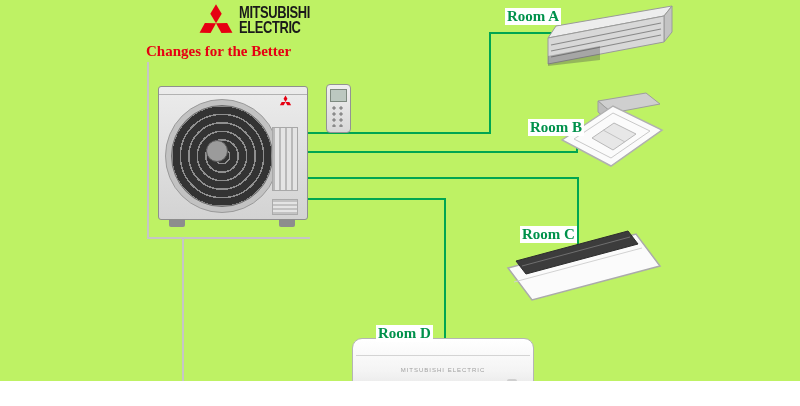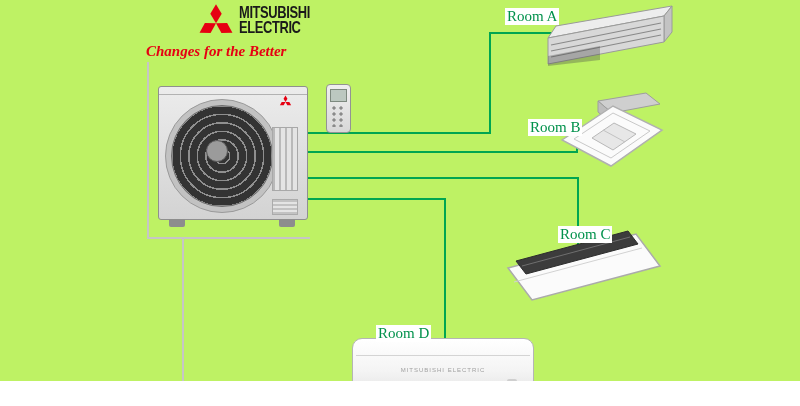--- a/index.html
+++ b/index.html
@@ -12,21 +12,21 @@
   .brand-logo { position:absolute; left:197px; top:4px; width:38px; height:30px; }
   .brand-logo polygon { fill:#e60012; }
   .brand-text {
     position:absolute; left:239px; top:5px; font-weight:bold; color:#1a1a1a;
     font-size:17px; line-height:15px; letter-spacing:-0.5px;
     transform:scaleX(0.76); transform-origin:left top;
   }
   .brand-text span { display:block; }
   .tagline {
     position:absolute; left:146px; top:43px; color:#e60012;
-    font-family:"Liberation Serif", serif; font-style:italic; font-weight:bold;
+    font-family:"Liberation Serif", serif; font-weight:bold;
     font-size:15px; white-space:nowrap;
   }
 
   
   .overlay { position:absolute; left:0; top:0; width:800px; height:406px; }
   .green-line { fill:none; stroke:#00a651; stroke-width:2; }
   .gray-pipe  { fill:none; stroke:#c6c6c6; stroke-width:2; }
 
   
   .outdoor {
@@ -71,21 +71,21 @@
   .remote-screen { margin:4px auto 0; width:15px; height:11px; background:#bcc8c0; border:1px solid #7d897f; }
   .remote-btns {
     margin:3px auto 0; width:15px; height:22px;
     background:radial-gradient(circle 1.6px at 3px 3px,#8a8a8a 1.5px,transparent 1.7px);
     background-size:7px 6px;
   }
 
   
   .room-label {
     position:absolute; color:#00914b; font-family:"Liberation Serif", serif;
-    font-size:15px; white-space:nowrap; background:#fff; padding:0 2px;
+    font-size:15px; white-space:nowrap; background:#fff; padding:0 2px;font-weight:bold;
   }
 
   
   .wall-unit {
     position:absolute; left:352px; top:338px; width:180px; height:58px;
     background:linear-gradient(180deg,#ffffff 0%,#f4f4f4 55%,#e2e2e2 100%);
     border:1px solid #b5b5b5; border-radius:10px 10px 14px 14px;
   }
   .wall-unit .seam { position:absolute; top:16px; left:3px; right:3px; height:1px; background:#d4d4d4; }
   .wall-unit .flap { position:absolute; bottom:9px; left:5px; right:5px; height:1px; background:#bdbdbd; }
@@ -172,16 +172,16 @@
 
   <div class="wall-unit">
     <div class="seam"></div>
     <div class="small-text">MITSUBISHI ELECTRIC</div>
     <div class="flap"></div>
     <div class="indicator"></div>
   </div>
 
   <div class="room-label" style="left:505px; top:8px;">Room A</div>
   <div class="room-label" style="left:528px; top:119px;">Room B</div>
-  <div class="room-label" style="left:520px; top:226px;margin-left:38px;">Room C</div>
+  <div class="room-label" style="left:520px; top:226px;">Room C</div>
   <div class="room-label" style="left:376px; top:325px;">Room D</div>
 
 </div>
 
 </body></html>

